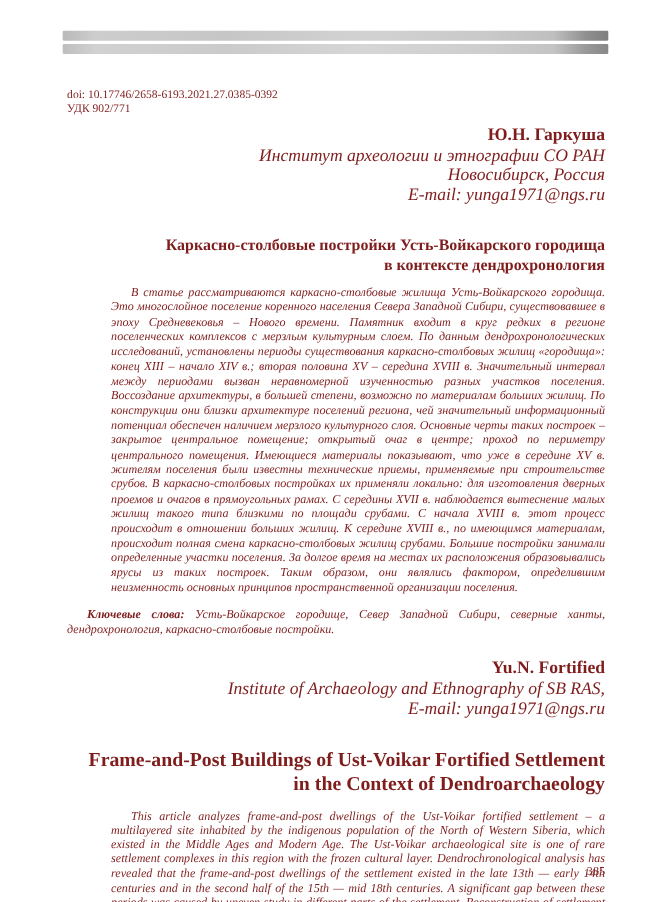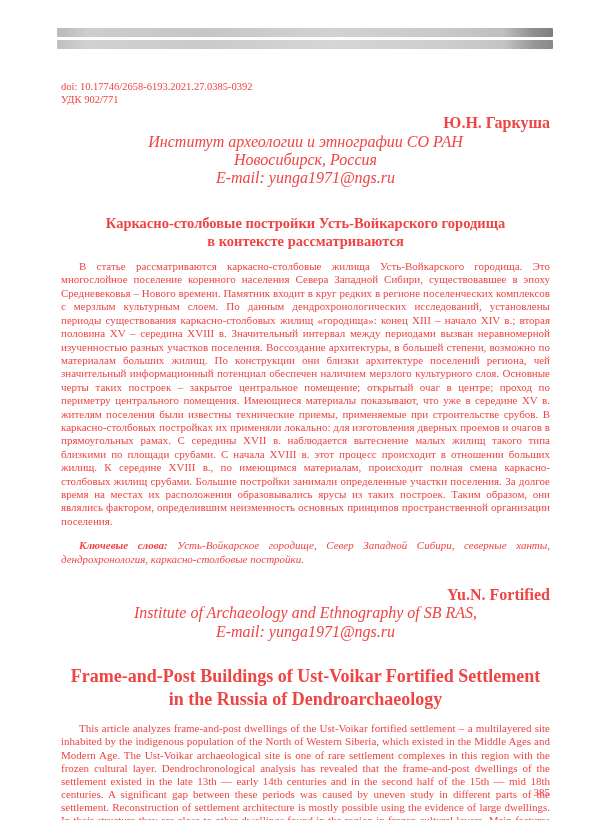--- a/index.html
+++ b/index.html
@@ -2,21 +2,21 @@
 <html><head>
 <meta charset="utf-8">
 <style>
   html, body { margin: 0; padding: 0; background: #ffffff; }
   .page {
     position: relative;
     width: 611px;
     height: 820px;
     background: #ffffff;
     font-family: "Liberation Serif", serif;
-    color: #ef4444;
+    color: #7f1d1d;
     overflow: hidden;
     margin: 0 auto;
   }
   .content { padding: 0 61px; }
 
   
   .scan-bar {
     position: absolute;
     left: 57px;
     width: 496px;
@@ -36,40 +36,42 @@
   }
   .doi-line { padding-top: 80px; }
 
   .author-block {
     margin-top: 8px;
     text-align: right;
     font-size: 16px;
     line-height: 1.15;
   }
   .author-name { font-weight: bold; font-style: normal; }
-  .affiliation { font-style: italic; text-align: center; }
+  .affiliation { font-style: italic; }
 
   .article-title {
     margin-top: 26px;
-    text-align: center;
+    text-align: right;
     font-weight: bold;
     font-size: 14.5px;
     line-height: 1.25;
   }
   .article-title-en {
     margin-top: 24px;
     font-size: 18px;
   }
 
   .abstract {
     margin-top: 10px;
     font-size: 11px;
     line-height: 1.22;
     text-align: justify;
+    font-style: italic;
     text-indent: 18px;
+    margin-left: 40px;
   }
   .abstract-en { margin-top: 12px; line-height: 1.2; }
 
   .keywords {
     margin-top: 8px;
     font-size: 11px;
     line-height: 1.22;
     text-align: justify;
     font-style: italic;
     text-indent: 18px;
@@ -100,36 +102,36 @@
 
     <div class="author-block">
       <div class="author-name">Ю.Н. Гаркуша</div>
       <div class="affiliation">Институт археологии и этнографии СО РАН</div>
       <div class="affiliation">Новосибирск, Россия</div>
       <div class="affiliation">E-mail: yunga1971@ngs.ru</div>
     </div>
 
     <div class="article-title">
       <div>Каркасно-столбовые постройки Усть-Войкарского городища</div>
-      <div>в контексте рассматриваются</div>
+      <div>в контексте дендрохронология</div>
     </div>
 
     <p class="abstract">В статье рассматриваются каркасно-столбовые жилища Усть-Войкарского городища. Это многослойное поселение коренного населения Севера Западной Сибири, существовавшее в эпоху Средневековья – Нового времени. Памятник входит в круг редких в регионе поселенческих комплексов с мерзлым культурным слоем. По данным дендрохронологических исследований, установлены периоды существования каркасно-столбовых жилищ «городища»: конец XIII – начало XIV в.; вторая половина XV – середина XVIII в. Значительный интервал между периодами вызван неравномерной изученностью разных участков поселения. Воссоздание архитектуры, в большей степени, возможно по материалам больших жилищ. По конструкции они близки архитектуре поселений региона, чей значительный информационный потенциал обеспечен наличием мерзлого культурного слоя. Основные черты таких построек – закрытое центральное помещение; открытый очаг в центре; проход по периметру центрального помещения. Имеющиеся материалы показывают, что уже в середине XV в. жителям поселения были известны технические приемы, применяемые при строительстве срубов. В каркасно-столбовых постройках их применяли локально: для изготовления дверных проемов и очагов в прямоугольных рамах. С середины XVII в. наблюдается вытеснение малых жилищ такого типа близкими по площади срубами. С начала XVIII в. этот процесс происходит в отношении больших жилищ. К середине XVIII в., по имеющимся материалам, происходит полная смена каркасно-столбовых жилищ срубами. Большие постройки занимали определенные участки поселения. За долгое время на местах их расположения образовывались ярусы из таких построек. Таким образом, они являлись фактором, определившим неизменность основных принципов пространственной организации поселения.</p>
 
     <p class="keywords"><span class="keywords-label">Ключевые слова:</span><span> Усть-Войкарское городище, Север Западной Сибири, северные ханты, дендрохронология, каркасно-столбовые постройки.</span></p>
 
     <div class="author-block en-author-block">
       <div class="author-name">Yu.N. Fortified</div>
       <div class="affiliation">Institute of Archaeology and Ethnography of SB RAS,</div>
       <div class="affiliation">E-mail: yunga1971@ngs.ru</div>
     </div>
 
     <div class="article-title article-title-en">
       <div>Frame-and-Post Buildings of Ust-Voikar Fortified Settlement</div>
-      <div>in the Russia of Dendroarchaeology</div>
+      <div>in the Context of Dendroarchaeology</div>
     </div>
 
     <p class="abstract abstract-en">This article analyzes frame-and-post dwellings of the Ust-Voikar fortified settlement – a multilayered site inhabited by the indigenous population of the North of Western Siberia, which existed in the Middle Ages and Modern Age. The Ust-Voikar archaeological site is one of rare settlement complexes in this region with the frozen cultural layer. Dendrochronological analysis has revealed that the frame-and-post dwellings of the settlement existed in the late 13th — early 14th centuries and in the second half of the 15th — mid 18th centuries. A significant gap between these periods was caused by uneven study in different parts of the settlement. Reconstruction of settlement architecture is mostly possible using the evidence of large dwellings. In their structure they are close to other dwellings found in the region in frozen cultural layers. Main features of such buildings include closed central room, open hearth in the center, and passage along the perimeter of the central room. The available evidence shows that in the mid 15th century, the inhabitants of the settlement knew the techniques used for constructing log structures which were used in frame-and-post buildings in Ust-Voikar settlement locally, for example while making doorways and hearths in rectangular frames. Since the mid 17th century, small log houses began to replace frame-and-post dwellings of the same size. Since the early 18th century, this process began for</p>
 
   </div>
 
   <div class="page-number">385</div>
 
 </div>
 

